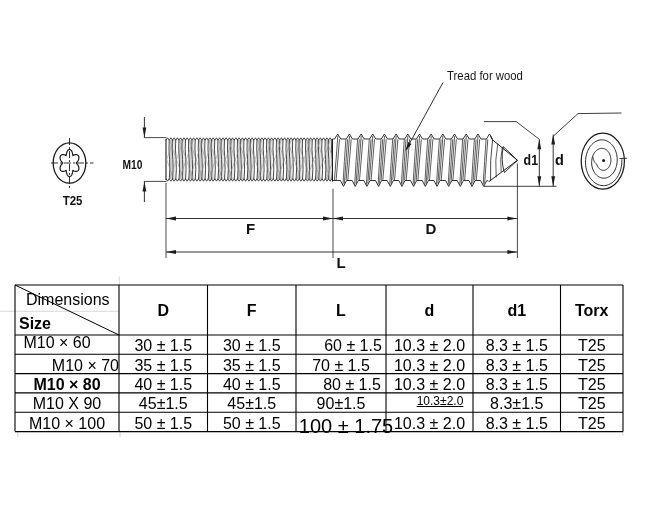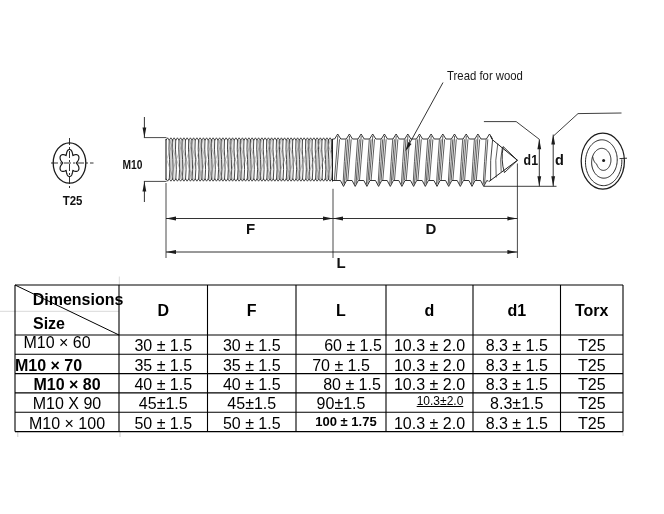--- a/index.html
+++ b/index.html
@@ -281,30 +281,30 @@
 <line x1="15" y1="412.3" x2="623" y2="412.3" stroke="#000" stroke-width="1.1"></line>
 <line x1="15" y1="431.6" x2="623" y2="431.6" stroke="#000" stroke-width="1.1"></line>
 <line x1="15" y1="285" x2="119" y2="335" stroke="#000" stroke-width="1.0"></line>
 </svg>
 <div class="ct" style="left:119px;top:301.8px;width:88.5px;font-size:16px;font-weight:bold;text-align:center;">D</div>
 <div class="ct" style="left:207.5px;top:301.8px;width:88.5px;font-size:16px;font-weight:bold;text-align:center;">F</div>
 <div class="ct" style="left:296px;top:301.8px;width:90px;font-size:16px;font-weight:bold;text-align:center;">L</div>
 <div class="ct" style="left:386px;top:301.8px;width:87px;font-size:16px;font-weight:bold;text-align:center;">d</div>
 <div class="ct" style="left:473px;top:301.8px;width:87.5px;font-size:16px;font-weight:bold;text-align:center;">d1</div>
 <div class="ct" style="left:560.5px;top:301.8px;width:62.5px;font-size:16px;font-weight:bold;text-align:center;">Torx</div>
-<div class="ct" style="left:15px;top:290.9px;width:104px;font-size:16px;font-weight:bold;text-align:center;padding-left:11px;">Dimensions</div>
-<div class="ct" style="left:15px;top:314.9px;width:60px;font-size:16px;font-weight:bold;text-align:center;padding-left:4px;">Size</div>
+<div class="ct" style="left:15px;top:290.9px;width:104px;font-size:16px;font-weight:normal;text-align:left;padding-left:11px;">Dimensions</div>
+<div class="ct" style="left:15px;top:314.9px;width:60px;font-size:16px;font-weight:bold;text-align:left;padding-left:4px;">Size</div>
 <div class="ct" style="left:15px;top:334px;width:84px;font-size:16px;font-weight:normal;text-align:center;">M10 × 60</div>
 <div class="ct" style="left:119px;top:337.2px;width:88.5px;font-size:16px;font-weight:normal;text-align:center;">30 ± 1.5</div>
 <div class="ct" style="left:207.5px;top:337.2px;width:88.5px;font-size:16px;font-weight:normal;text-align:center;">30 ± 1.5</div>
 <div class="ct" style="left:296px;top:337.2px;width:114px;font-size:16px;font-weight:normal;text-align:center;">60 ± 1.5</div>
 <div class="ct" style="left:386px;top:337.2px;width:87px;font-size:16px;font-weight:normal;text-align:center;">10.3 ± 2.0</div>
 <div class="ct" style="left:473px;top:337.2px;width:87.5px;font-size:16px;font-weight:normal;text-align:center;">8.3 ± 1.5</div>
 <div class="ct" style="left:560.5px;top:337.2px;width:62.5px;font-size:16px;font-weight:normal;text-align:center;">T25</div>
-<div class="ct" style="left:15px;top:356.5px;width:104px;font-size:16px;font-weight:bold;text-align:left;">M10 × 70</div>
+<div class="ct" style="left:15px;top:356.5px;width:104px;font-size:16px;font-weight:normal;text-align:right;">M10 × 70</div>
 <div class="ct" style="left:119px;top:356.5px;width:88.5px;font-size:16px;font-weight:normal;text-align:center;">35 ± 1.5</div>
 <div class="ct" style="left:207.5px;top:356.5px;width:88.5px;font-size:16px;font-weight:normal;text-align:center;">35 ± 1.5</div>
 <div class="ct" style="left:296px;top:356.5px;width:90px;font-size:16px;font-weight:normal;text-align:center;">70 ± 1.5</div>
 <div class="ct" style="left:386px;top:356.5px;width:87px;font-size:16px;font-weight:normal;text-align:center;">10.3 ± 2.0</div>
 <div class="ct" style="left:473px;top:356.5px;width:87.5px;font-size:16px;font-weight:normal;text-align:center;">8.3 ± 1.5</div>
 <div class="ct" style="left:560.5px;top:356.5px;width:62.5px;font-size:16px;font-weight:normal;text-align:center;">T25</div>
 <div class="ct" style="left:15px;top:375.8px;width:104px;font-size:16px;font-weight:bold;text-align:center;">M10 × 80</div>
 <div class="ct" style="left:119px;top:375.8px;width:88.5px;font-size:16px;font-weight:normal;text-align:center;">40 ± 1.5</div>
 <div class="ct" style="left:207.5px;top:375.8px;width:88.5px;font-size:16px;font-weight:normal;text-align:center;">40 ± 1.5</div>
 <div class="ct" style="left:296px;top:375.8px;width:112px;font-size:16px;font-weight:normal;text-align:center;">80 ± 1.5</div>
@@ -314,17 +314,17 @@
 <div class="ct" style="left:15px;top:395.09999999999997px;width:104px;font-size:16px;font-weight:normal;text-align:center;">M10 X 90</div>
 <div class="ct" style="left:119px;top:395.09999999999997px;width:88.5px;font-size:16px;font-weight:normal;text-align:center;">45±1.5</div>
 <div class="ct" style="left:207.5px;top:395.09999999999997px;width:88.5px;font-size:16px;font-weight:normal;text-align:center;">45±1.5</div>
 <div class="ct" style="left:296px;top:395.09999999999997px;width:90px;font-size:16px;font-weight:normal;text-align:center;">90±1.5</div>
 <div class="ct" style="left:386px;top:395.09999999999997px;width:108px;font-size:12px;font-weight:normal;text-align:center;text-decoration:underline;">10.3±2.0</div>
 <div class="ct" style="left:473px;top:395.09999999999997px;width:87.5px;font-size:16px;font-weight:normal;text-align:center;">8.3±1.5</div>
 <div class="ct" style="left:560.5px;top:395.09999999999997px;width:62.5px;font-size:16px;font-weight:normal;text-align:center;">T25</div>
 <div class="ct" style="left:15px;top:414.5px;width:104px;font-size:16px;font-weight:normal;text-align:center;">M10 × 100</div>
 <div class="ct" style="left:119px;top:414.5px;width:88.5px;font-size:16px;font-weight:normal;text-align:center;">50 ± 1.5</div>
 <div class="ct" style="left:207.5px;top:414.5px;width:88.5px;font-size:16px;font-weight:normal;text-align:center;">50 ± 1.5</div>
-<div class="ct" style="left:296px;top:414.5px;width:100px;font-size:13px;font-weight:bold;text-align:center;">100 ± 1.75</div>
+<div class="ct" style="left:296px;top:414.5px;width:100px;font-size:20px;font-weight:normal;text-align:center;">100 ± 1.75</div>
 <div class="ct" style="left:386px;top:414.5px;width:87px;font-size:16px;font-weight:normal;text-align:center;">10.3 ± 2.0</div>
 <div class="ct" style="left:473px;top:414.5px;width:87.5px;font-size:16px;font-weight:normal;text-align:center;">8.3 ± 1.5</div>
 <div class="ct" style="left:560.5px;top:414.5px;width:62.5px;font-size:16px;font-weight:normal;text-align:center;">T25</div>
 </div>
 
 </body></html>

